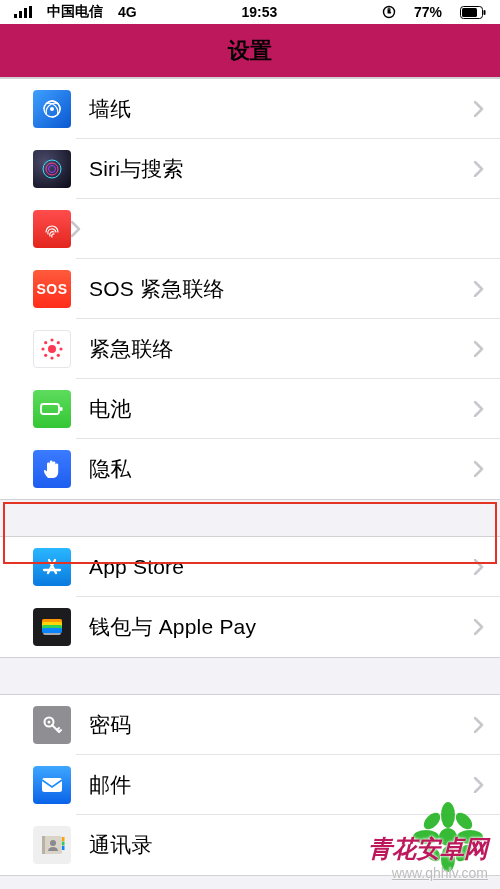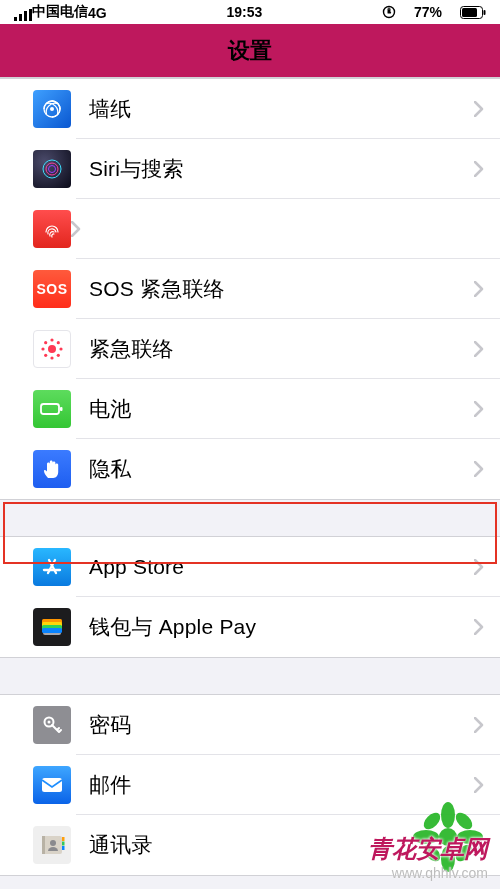--- a/index.html
+++ b/index.html
@@ -1,37 +1,37 @@
 <!DOCTYPE html>
 <html><head>
   <meta charset="utf-8">
   <style>
     * { margin:0; padding:0; box-sizing:border-box; font-family:-apple-system,"PingFang SC","Helvetica Neue",sans-serif; }
     body { width:500px; height:889px; background:#f2f2f7; position:relative; overflow:hidden; }
     .status-bar { height:24px; background:#fff; display:flex; align-items:center; justify-content:space-between; padding:0 14px; font-size:14px; font-weight:600; }
-    .status-left { display:flex; align-items:flex-end; gap:0; }
+    .status-left { display:flex; align-items:center; gap:15px; }
     .status-right { display:flex; align-items:center; gap:18px;justify-content:space-between; }
     .signal svg, .lock svg, .battery svg { display:block; }
     .title-bar { height:54px; background:#be185d; display:flex; align-items:center; justify-content:center; border-bottom:1px solid #d1d1d6; }
     .title-bar h1 { font-size:22px; font-weight:600; }
     .group { background:#fff; border-top:1px solid #d1d1d6; border-bottom:1px solid #d1d1d6; }
     .group + .group { margin-top:36px; }
     .row { display:flex; align-items:center; height:60px; padding-left:33px; position:relative; }
     .row-sep { position:absolute; left:76px; right:0; bottom:0; height:1px; background:#e3e3e8; }
     .row:last-child .row-sep { display:none; }
     .icon-box { width:38px; height:38px; border-radius:4px; display:flex; align-items:center; justify-content:center; flex-shrink:0; }
     .row-label { flex:1; margin-left:18px; font-size:21px; color:#000; letter-spacing:.2px; }
     .chevron { margin-right:16px; }
     .chevron svg { display:block; }
     .highlight-box { position:absolute; left:3px; right:3px; top:424px; height:62px; border:2px solid #e43224; pointer-events:none; }
     .watermark { position:absolute; right:12px; bottom:8px; text-align:right; pointer-events:none; }
     .wm-svg { position:absolute; right:-10px; bottom:-6px; opacity:.95; }
     .wm-text { position:relative; z-index:2; }
     .wm-cn { font-size:24px; font-weight:700; color:#be185d; font-style:italic; text-shadow:0 0 3px #fff,0 0 3px #fff; }
-    .wm-url { font-size:14px; color:#bdbdbd; text-shadow:0 0 2px #fff; }
+    .wm-url { font-size:14px; color:#bdbdbd; text-shadow:0 0 2px #fff;text-decoration:underline; }
     
     .bg-wallpaper { background:linear-gradient(135deg,#3fa0ff,#0a57d0); }
     .bg-siri { background:radial-gradient(circle at 30% 30%,#4a4a6a,#0a0a18); }
     .bg-touch { background:linear-gradient(#ff4d4d,#e2261e); }
     .bg-sos { background:linear-gradient(#ff5a3c,#ff2d1a); color:#fff; font-weight:800; font-size:14px; letter-spacing:.5px; }
     .bg-exposure { background:#fff; border:1px solid #e5e5ea; }
     .bg-battery { background:linear-gradient(#5ddc5d,#34c634); }
     .bg-privacy { background:linear-gradient(#3b7bff,#1e5ef0); }
     .bg-appstore { background:linear-gradient(#29b7ff,#0a7adf); }
     .bg-wallet { background:#1c1c1e; }

